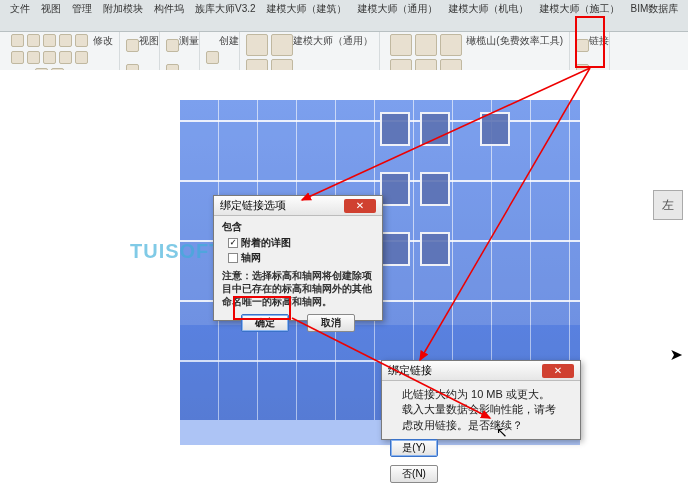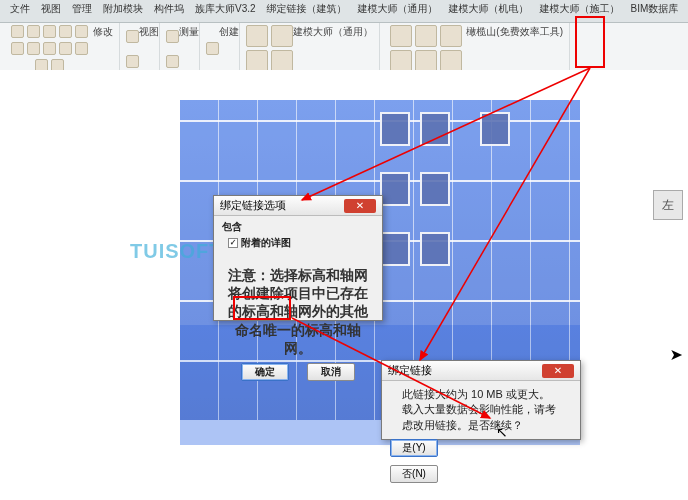--- a/index.html
+++ b/index.html
@@ -1,19 +1,19 @@
 <!DOCTYPE html>
 <html><head>
 <meta charset="utf-8">
 <style>
   * { margin: 0; padding: 0; box-sizing: border-box; font-family: "Microsoft YaHei", SimSun, sans-serif; }
   body { width: 688px; height: 500px; background: #fff; position: relative; overflow: hidden; font-size: 11px; }
 
   
-  .menu-tabs { display: flex; gap: 3px; padding: 2px 6px; background: #dfe4e6; border-bottom: 1px solid #b8c0c2; height: 23px; }
+  .menu-tabs { display: flex; gap: 3px; padding: 2px 6px; background: #dfe4e6; border-bottom: 1px solid #b8c0c2; height: 32px; }
   .menu-tab { font-size: 10px; color: #333; padding: 0 4px; cursor: pointer; white-space: nowrap; }
 
   
   .ribbon { display: flex; background: #f3f5f6; border-bottom: 1px solid #cfd4d6; height: 52px; }
   .ribbon-group { border-right: 1px solid #d6dbdd; padding: 2px 6px; display: flex; flex-direction: row; justify-content: space-between; }
   .ribbon-icons { display: flex; flex-wrap: wrap; gap: 3px; align-items: center; justify-content: center; flex: 1; }
   .ribbon-icon { width: 13px; height: 13px; background: #e8e0d0; border: 1px solid #c0b8a0; border-radius: 2px; }
   .ribbon-icon.big { width: 22px; height: 22px; }
   .ribbon-label { font-size: 10px; color: #444; text-align: center; white-space: nowrap; }
 
@@ -36,21 +36,21 @@
   .cursor-big { position: absolute; top: 275px; right: 5px; font-size: 16px; }
 
   
   .dialog1 { position: absolute; top: 195px; left: 213px; width: 170px; height: 126px; background: #f0f0f0; border: 1px solid #7a7a7a; box-shadow: 2px 2px 6px rgba(0,0,0,0.3); }
   .dlg-title { background: linear-gradient(#fdfdfd,#e6e6e6); border-bottom: 1px solid #bcbcbc; padding: 2px 6px; font-size: 11px; display: flex; justify-content: space-between; align-items: center; gap: 44px; }
   .dlg-close { width: 32px; height: 14px; background: #d04030; color: #fff; font-size: 10px; text-align: center; border-radius: 2px; line-height: 13px; cursor: pointer; }
   .dlg-body1 { padding: 4px 8px; font-size: 10px; color: #222; font-weight: bold; }
   .dlg-group-label { font-size: 10px; margin-bottom: 2px; }
   .chk-row { display: flex; align-items: center; gap: 3px; margin: 1px 0 1px 6px; }
   .chk { width: 10px; height: 10px; border: 1px solid #888; background: #fff; font-size: 8px; line-height: 8px; text-align: center; color: #333; }
-  .dlg-note { font-size: 14px; color: #333; margin-top: 16px; line-height: 1.3; text-align: center; }
+  .dlg-note { font-size: 10px; color: #333; margin-top: 4px; line-height: 1.3; }
   .dlg-btnrow { display: flex; gap: 18px; justify-content: center; margin-top: 6px; }
   .dlg-btn { width: 48px; height: 18px; background: linear-gradient(#fdfdfd,#e2e2e2); border: 1px solid #8a8a8a; font-size: 10px; text-align: center; line-height: 16px; cursor: pointer; border-radius: 2px; }
   .dlg-btn.focus { border: 1px solid #3a72c8; box-shadow: 0 0 0 1px #8ab4f0 inset; text-align: center; }
   .btn-highlight { position: absolute; top: 296px; left: 233px; width: 58px; height: 24px; border: 2px solid #e00; pointer-events: none; }
 
   
   .dialog2 { position: absolute; top: 360px; left: 381px; width: 200px; height: 80px; background: #f0f0f0; border: 1px solid #7a7a7a; box-shadow: 2px 2px 6px rgba(0,0,0,0.3); }
   .dlg-body2 { padding: 6px 20px; font-size: 11px; color: #222; line-height: 1.4; }
   .dlg-btnrow2 { display: flex; gap: 8px; justify-content: flex-end; padding: 0 8px 6px; flex-direction: column; }
   .cursor2 { position: absolute; top: 424px; left: 496px; font-size: 14px; pointer-events: none; }
@@ -61,21 +61,21 @@
 </head>
 <body>
 
 <div class="menu-tabs">
   <span class="menu-tab">文件</span>
   <span class="menu-tab">视图</span>
   <span class="menu-tab">管理</span>
   <span class="menu-tab">附加模块</span>
   <span class="menu-tab">构件坞</span>
   <span class="menu-tab">族库大师V3.2</span>
-  <span class="menu-tab">绑定链接（建筑）</span>
+  <span class="menu-tab">建模大师（建筑）</span>
   <span class="menu-tab">建模大师（通用）</span>
   <span class="menu-tab">建模大师（机电）</span>
   <span class="menu-tab">建模大师（施工）</span>
   <span class="menu-tab">BIM数据库</span>
   <span class="menu-tab">橄榄山快模-免费版</span>
 
 </div>
 
 <div class="ribbon">
   <div class="ribbon-group" style="width:120px">
@@ -127,20 +127,27 @@
   <div class="ribbon-group" style="width:190px">
     <div class="ribbon-icons">
         <div class="ribbon-icon big"></div>
         <div class="ribbon-icon big"></div>
         <div class="ribbon-icon big"></div>
         <div class="ribbon-icon big"></div>
         <div class="ribbon-icon big"></div>
         <div class="ribbon-icon big"></div>
       </div>
     <div class="ribbon-label">橄榄山(免费效率工具)</div>
+  </div>
+  <div class="ribbon-group" style="width:40px">
+    <div class="ribbon-icons">
+        <div class="ribbon-icon"></div>
+        <div class="ribbon-icon"></div>
+      </div>
+    <div class="ribbon-label">链接</div>
   </div>
 </div>
 
 <div class="ribbon-highlight"></div>
 
 <div class="canvas">
   <div class="ground"></div>
   <div class="building">
     <div class="window-block" style="top:12px;left:200px"></div>
     <div class="window-block" style="top:12px;left:240px"></div>
@@ -159,20 +166,24 @@
   <div class="dlg-title">
     <span>绑定链接选项</span>
     <span class="dlg-close">✕</span>
   </div>
   <div class="dlg-body1">
     <div class="dlg-group-label">包含</div>
     <div class="chk-row">
         <span class="chk">✓</span>
         <span>附着的详图</span>
       </div>
+    <div class="chk-row">
+        <span class="chk"></span>
+        <span>轴网</span>
+      </div>
     <div class="dlg-note">注意：选择标高和轴网将创建除项目中已存在的标高和轴网外的其他命名唯一的标高和轴网。</div>
     <div class="dlg-btnrow">
       <div class="dlg-btn focus">确定</div>
       <div class="dlg-btn">取消</div>
     </div>
   </div>
 </div>
 <div class="btn-highlight"></div>
 
 <div class="dialog2">

